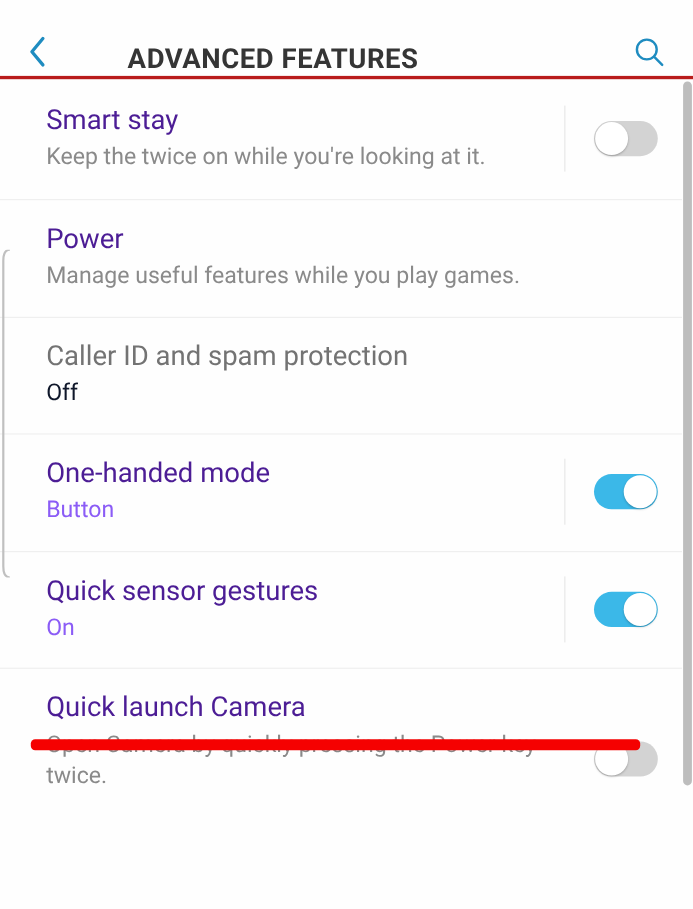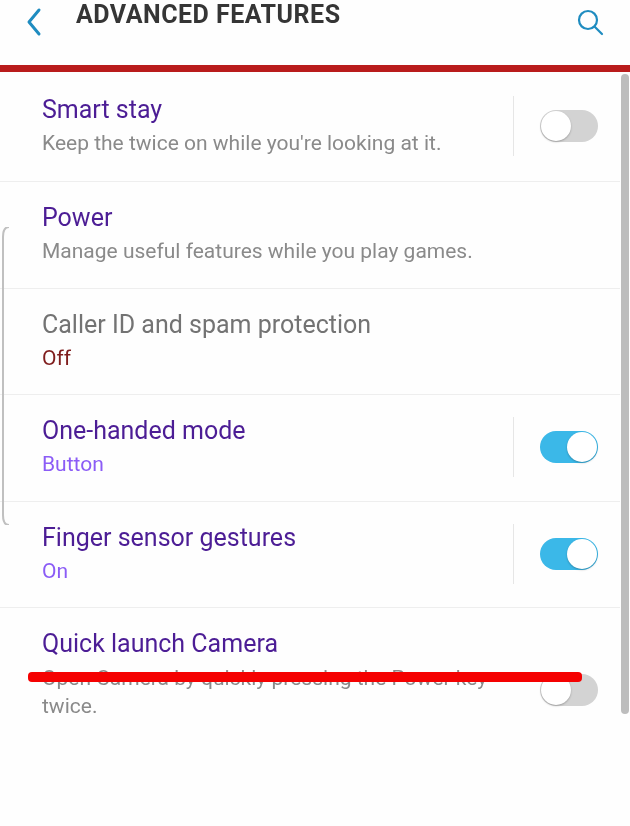--- a/index.html
+++ b/index.html
@@ -6,24 +6,25 @@
     html, body {
       width: 630px;
       height: 826px;
       font-family: -apple-system, BlinkMacSystemFont, "Segoe UI", Roboto, Arial, sans-serif;
       background: #fefefe;
       overflow: hidden;
       position: relative;
     }
     .header {
       display: flex;
-      align-items: flex-start;
+      align-items: flex-end;
       height: 72px;
       padding: 0 18px 0 12px;
-      border-bottom: 7px solid #b91c1c;
+      border-bottom: 3px solid #b91c1c;
+      gap: 40px;
     }
     .back-btn {
       width: 44px;
       height: 44px;
       display: flex;
       align-items: center;
       justify-content: center;
       cursor: pointer;
     }
     .back-btn svg { width: 18px; height: 30px; }
@@ -74,21 +75,21 @@
       margin-bottom: 4px;
       line-height: 1.25;
     }
     .item-title.disabled { color: #737373; }
     .item-sub {
       font-size: 21px;
       color: #8a8a8a;
       line-height: 1.35;
     }
     .item-sub.accent { color: #8b5cf6; }
-    .item-sub.accent.faded { color: #7f1d1d; }
+    .item-sub.accent.faded { color: #0f172a; }
 
     .toggle-wrap {
       display: flex;
       align-items: center;
       height: 60px;
       padding-left: 26px;
       border-left: 1px solid #e6e6e6;
     }
     .toggle-wrap.noborder { border-left: none; }
     .toggle {
@@ -190,21 +191,21 @@
       </div>
       <div class="toggle-wrap">
         <div class="toggle on">
             <div class="knob"></div>
           </div>
       </div>
     </div>
 
     <div class="item">
       <div class="item-text">
-        <div class="item-title">Finger sensor gestures</div>
+        <div class="item-title">Quick sensor gestures</div>
         <div class="item-sub accent">On</div>
       </div>
       <div class="toggle-wrap">
         <div class="toggle on">
             <div class="knob"></div>
           </div>
       </div>
     </div>
 
     <div class="item double" style="border-bottom:none;align-items:flex-end;">

